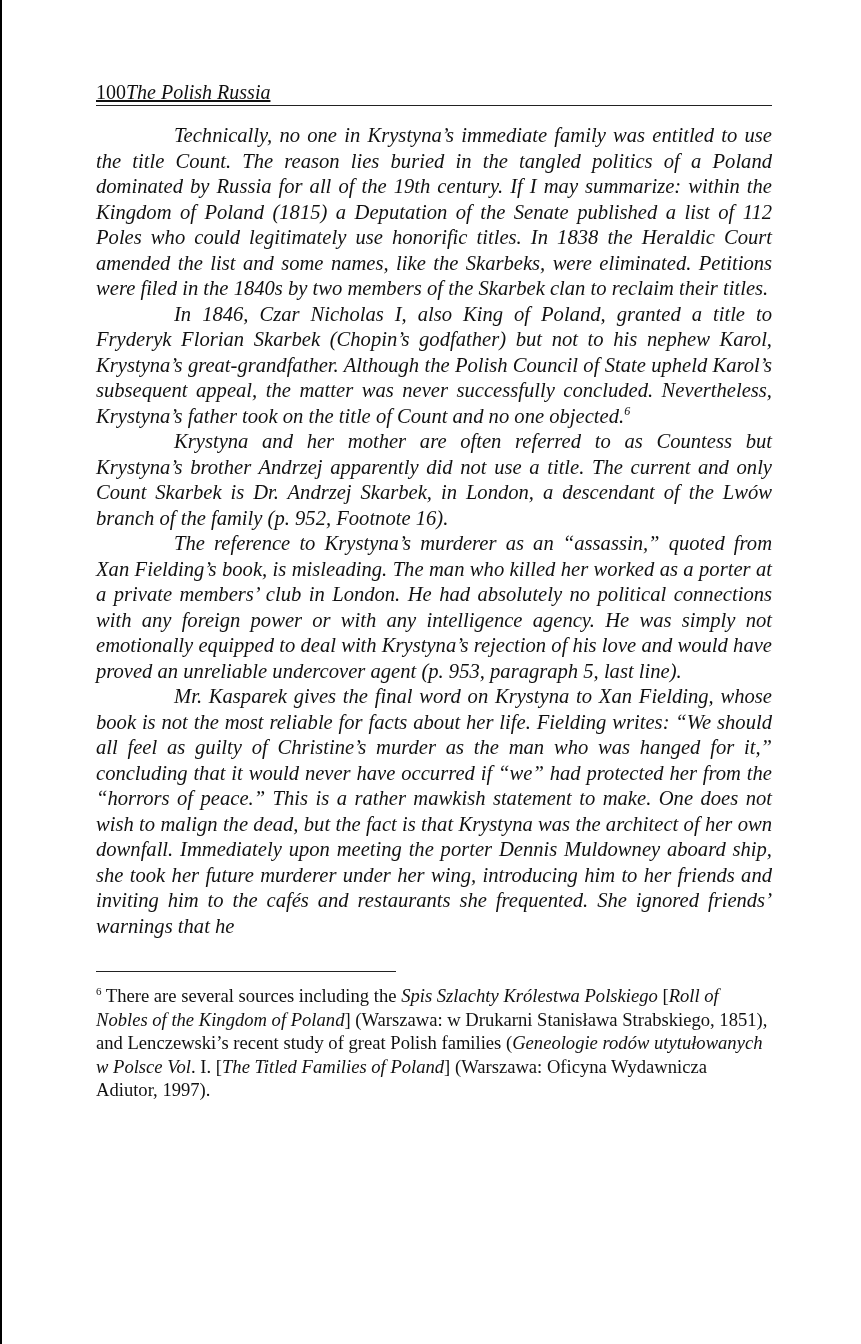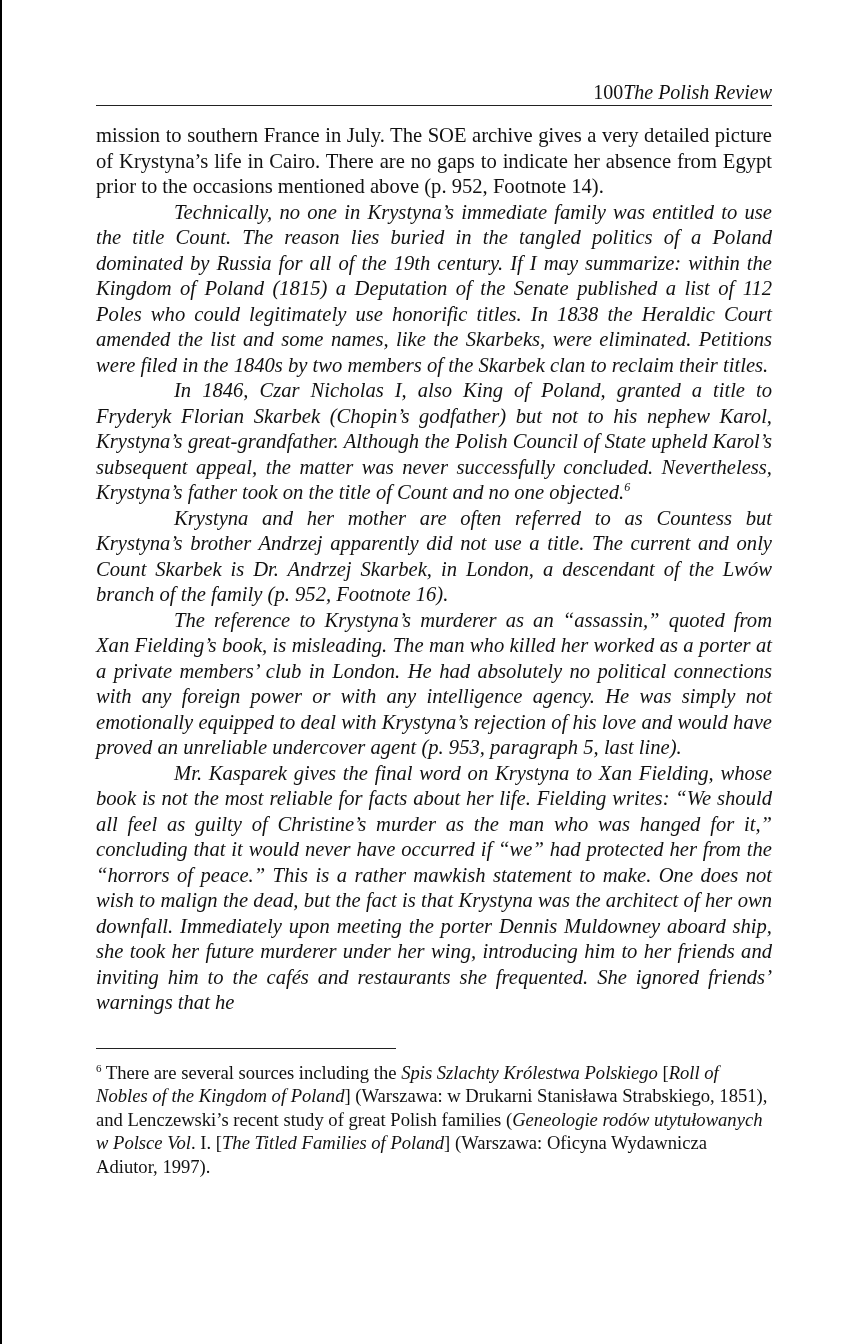--- a/index.html
+++ b/index.html
@@ -4,25 +4,26 @@
 <style>
   html, body { margin: 0; padding: 0; background: #ffffff; }
   body { width: 861px; height: 1344px; position: relative; overflow: hidden; }
   .left-border { position: absolute; left: 0; top: 0; width: 2px; height: 1344px; background: #000; }
   .page {
     position: absolute; left: 96px; top: 80px; width: 676px;
     font-family: "Liberation Serif", "DejaVu Serif", serif;
     color: #111;
   }
   .running-head {
-    display: flex; justify-content: flex-end; align-items: flex-end;
+    display: flex; justify-content: flex-start; align-items: flex-end;
     font-size: 20px; line-height: 24px;
     border-bottom: 1.5px solid #222;
     padding-bottom: 1px;
     height: 24px;
+    text-decoration: underline;
   }
   .running-head .title { font-style: italic; }
   .body-text {
     margin-top: 17px;
     font-size: 20.6px; line-height: 25.5px;
     text-align: justify;
   }
   .body-text p { margin: 0; text-indent: 0; }
   .body-text p.indent { text-indent: 78px; font-style: italic; }
   sup { font-size: 12px; line-height: 0; vertical-align: 8px; }
@@ -36,25 +37,24 @@
   i { }
 </style>
 </head>
 <body>
 
 <div class="left-border"></div>
 
 <div class="page">
   <div class="running-head">
     <span>100</span>
-    <span class="title">The Polish Review</span>
+    <span class="title">The Polish Russia</span>
   </div>
 
   <div class="body-text">
-    <p><span>mission to  southern France in July.  The SOE archive gives a very detailed picture of Krystyna’s life in Cairo. There are no gaps to indicate her absence from Egypt prior to the occasions mentioned above (p. 952, Footnote 14).</span></p>
     <p class="indent"><span>Technically, no one in Krystyna’s immediate family was entitled to use the title Count. The reason lies buried in the tangled politics of a Poland dominated by Russia for all of the 19th century.  If I may summarize: within the Kingdom of Poland (1815) a Deputation of the Senate published a list of 112 Poles who could legitimately use honorific titles.  In 1838 the Heraldic Court amended the list and some names, like the Skarbeks, were eliminated. Petitions were filed in the 1840s by two members of the Skarbek clan to reclaim their titles.</span></p>
     <p class="indent"><span>In 1846, Czar Nicholas I, also King of Poland, granted a title to Fryderyk Florian Skarbek (Chopin’s godfather) but not to his nephew Karol, Krystyna’s great-grandfather.  Although the Polish Council of State upheld Karol’s subsequent appeal, the matter was never successfully concluded. Nevertheless, Krystyna’s father took on the title of Count and no one objected.</span><sup>6</sup></p>
     <p class="indent"><span>Krystyna and her mother are often referred to as Countess but Krystyna’s brother Andrzej apparently did not use a title.  The current and only Count Skarbek is Dr. Andrzej Skarbek, in London, a descendant of the Lwów branch of the family (p. 952, Footnote 16).</span></p>
     <p class="indent"><span>The reference to Krystyna’s murderer as an “assassin,” quoted from Xan Fielding’s book, is misleading. The man who killed her worked as a porter at a private members’ club in London. He had absolutely no political connections with any foreign power or with any intelligence agency. He was simply not emotionally equipped to deal with Krystyna’s rejection of his love and would have proved an unreliable undercover agent (p. 953, paragraph 5, last line).</span></p>
     <p class="indent"><span>Mr. Kasparek gives the final word on Krystyna to Xan Fielding, whose book is not the most reliable for facts about her life.  Fielding writes: “We should all feel as guilty of Christine’s murder as the man who was hanged for it,” concluding that it would never have occurred if “we” had protected her from the “horrors of peace.”  This is a rather mawkish statement to make. One does not wish to malign the dead, but the fact is that Krystyna was the architect of her own downfall. Immediately upon meeting the porter Dennis Muldowney aboard ship, she took her future murderer under her wing, introducing him to her friends and inviting him to the cafés and restaurants she frequented. She ignored friends’ warnings that he</span></p>
   </div>
 
   <div class="fn-rule"></div>
 
   <div class="footnote">

